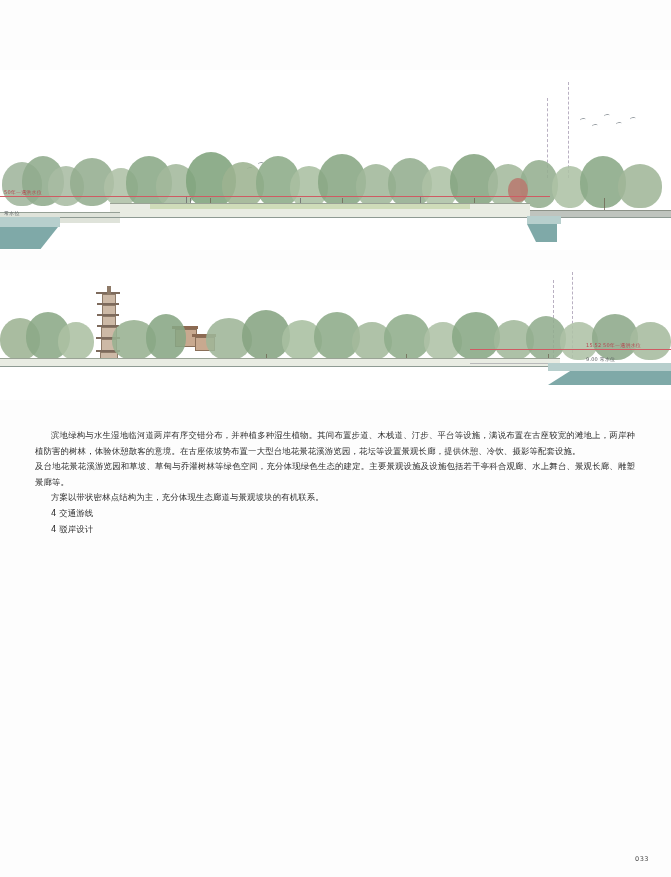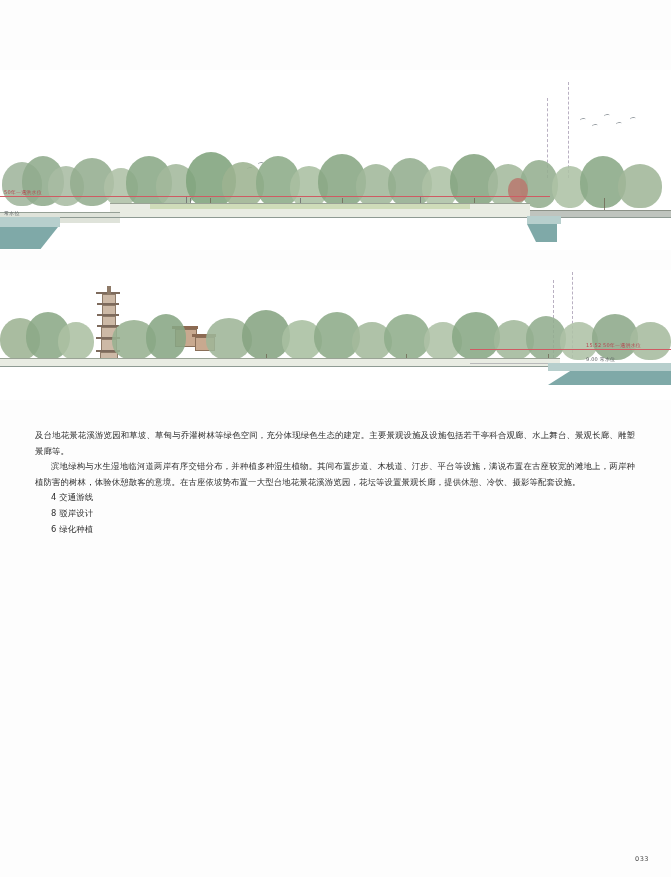--- a/index.html
+++ b/index.html
@@ -316,22 +316,22 @@
     <div class="water-line dim" style="left:470px; top:93px; width:201px;"></div>
 
     <div class="water-body" style="left:548px; top:93px; width:123px; height:8px;"></div>
     <div class="water-body dark" style="left:548px; top:101px; width:123px; height:14px; clip-path: polygon(18% 0, 100% 0, 100% 100%, 0 100%);"></div>
 
     <div class="level-label red" style="left:586px; top:72px;">15.52  50年一遇洪水位</div>
     <div class="level-label" style="left:586px; top:86px;">9.00    常水位</div>
   </div>
 
   <div class="text-body">
+    <p class="para indent">滨地绿构与水生湿地临河道两岸有序交错分布，并种植多种湿生植物。其间布置步道、木栈道、汀步、平台等设施，满说布置在古座较宽的滩地上，两岸种植防害的树林，体验休憩散客的意境。在古座依坡势布置一大型台地花景花溪游览园，花坛等设置景观长廊，提供休憩、冷饮、摄影等配套设施。</p>
     <p class="para">及台地花景花溪游览园和草坡、草甸与乔灌树林等绿色空间，充分体现绿色生态的建定。主要景观设施及设施包括若干亭科合观廊、水上舞台、景观长廊、雕塑景廊等。</p>
-    <p class="para indent">滨地绿构与水生湿地临河道两岸有序交错分布，并种植多种湿生植物。其间布置步道、木栈道、汀步、平台等设施，满说布置在古座较宽的滩地上，两岸种植防害的树林，体验休憩散客的意境。在古座依坡势布置一大型台地花景花溪游览园，花坛等设置景观长廊，提供休憩、冷饮、摄影等配套设施。</p>
+    <p class="para indent">方案以带状密林点结构为主，充分体现生态廊道与景观坡块的有机联系。</p>
     <p class="heading">4 交通游线</p>
-    <p class="heading">8 驳岸设计</p>
-    <p class="heading">6 绿化种植</p>
+    <p class="heading">4 驳岸设计</p>
   </div>
 
   <div class="page-number">033</div>
 
 </div>
 
 </body></html>

